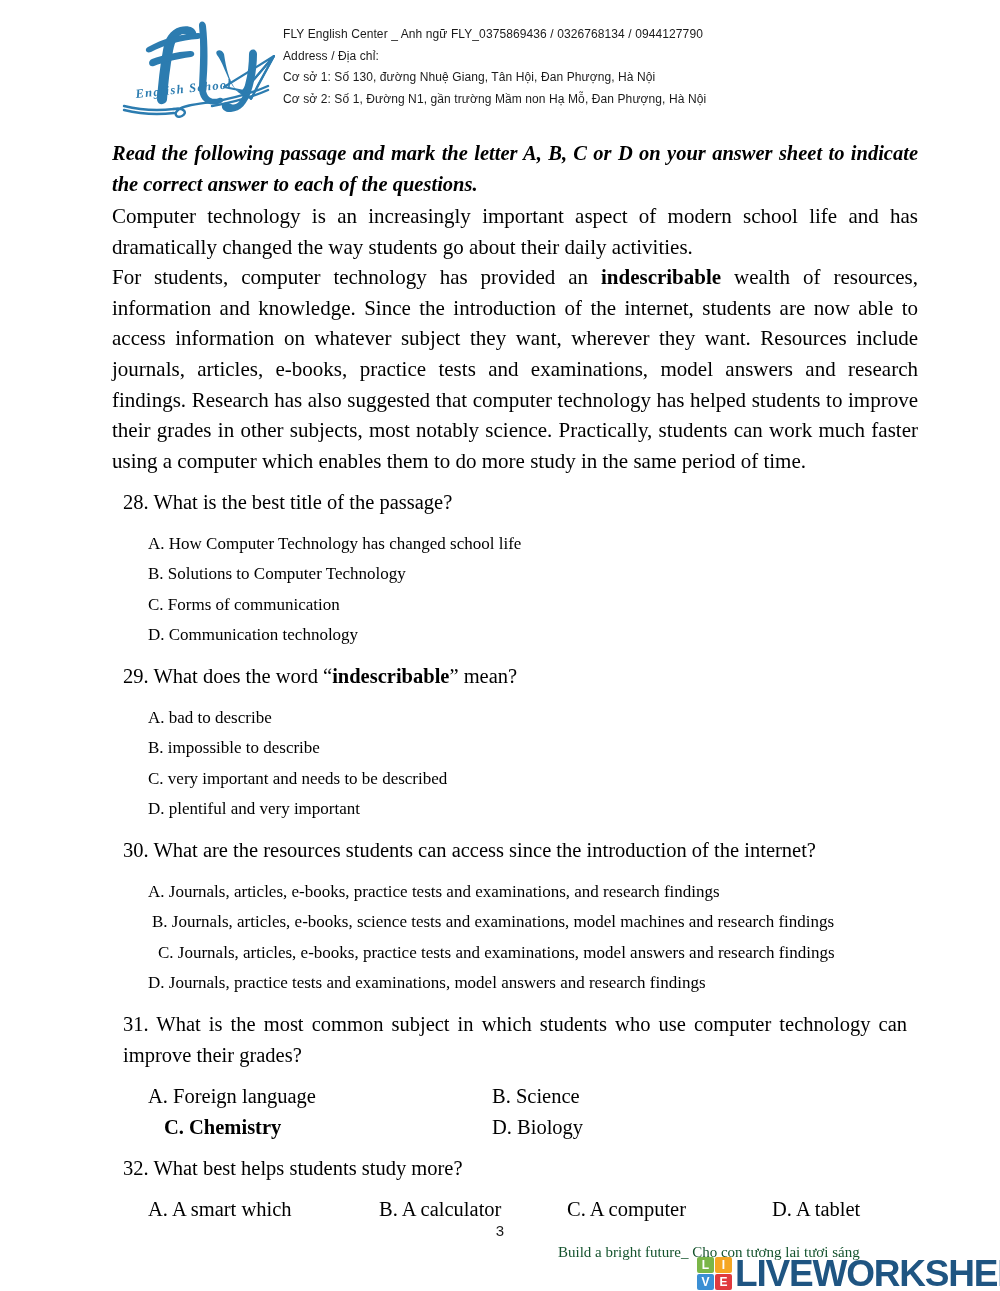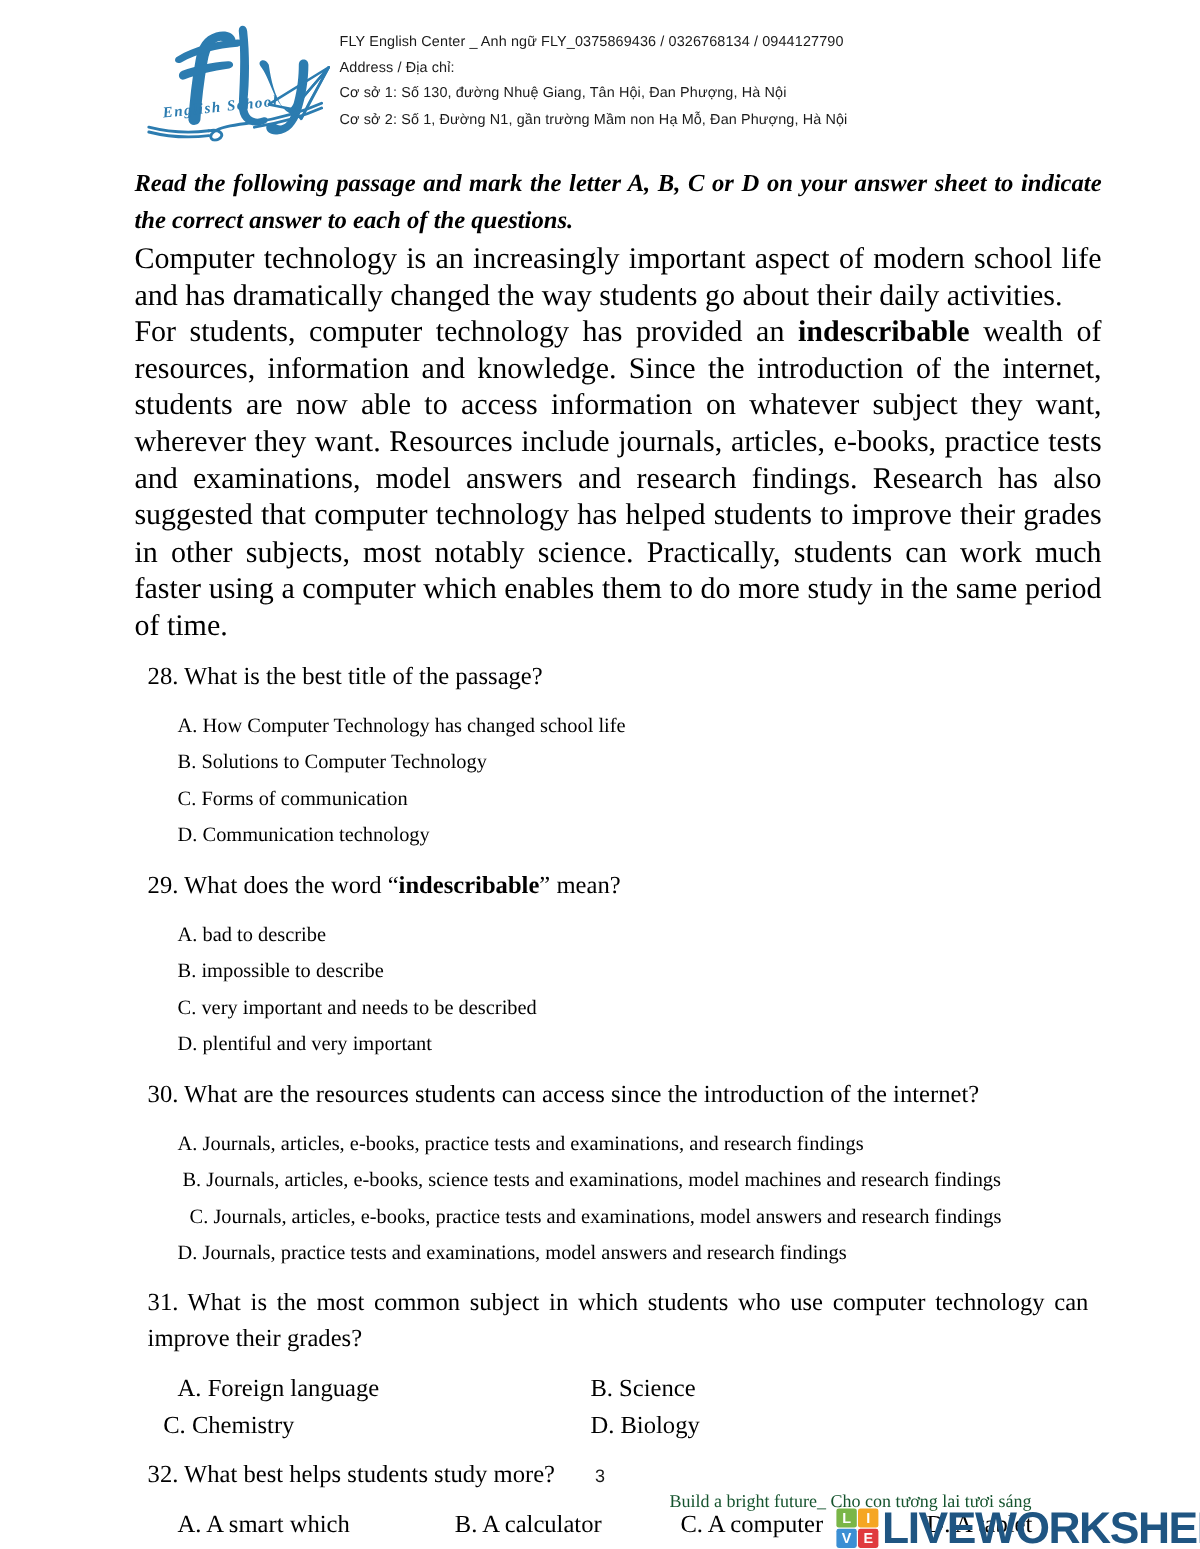--- a/index.html
+++ b/index.html
@@ -56,21 +56,21 @@
     font-weight: bold;
     font-style: italic;
     font-size: 20.5px;
     line-height: 31px;
     text-align: justify;
     text-justify: inter-word;
     margin: 0 0 1px 0;
   }
 
   .para {
-    font-size: 25px;
+    font-size: 21px;
     line-height: 30.6px;
     text-align: justify;
     text-justify: inter-word;
     margin: 0;
   }
 
   .q {
     font-size: 20.5px;
     line-height: 30.4px;
     text-align: justify;
@@ -237,21 +237,21 @@
   <p class="opt outdent">B. Journals, articles, e-books, science tests and examinations, model machines and research findings</p>
   <p class="opt outdent wide">C. Journals, articles, e-books, practice tests and examinations, model answers and research findings</p>
   <p class="opt">D. Journals, practice tests and examinations, model answers and research findings</p>
 
   <p class="q">31. What is the most common subject in which students who use computer technology can improve their grades?</p>
   <div class="opt-row">
     <span class="col" style="left:36px;">A. Foreign language</span>
     <span class="col" style="left:380px;">B. Science</span>
   </div>
   <div class="opt-row">
-    <span class="col" style="left:24px;">C. Chemistry</span>
+    <span class="col" style="left:52px;font-weight:bold;">C. Chemistry</span>
     <span class="col" style="left:380px;">D. Biology</span>
   </div>
 
   <p class="q">32. What best helps students study more?</p>
   <div class="opt-row">
     <span class="col" style="left:36px;">A. A smart which</span>
     <span class="col" style="left:248px;margin-left:19px;">B. A calculator</span>
     <span class="col" style="left:455px;">C. A computer</span>
     <span class="col" style="left:660px;">D. A tablet</span>
   </div>

